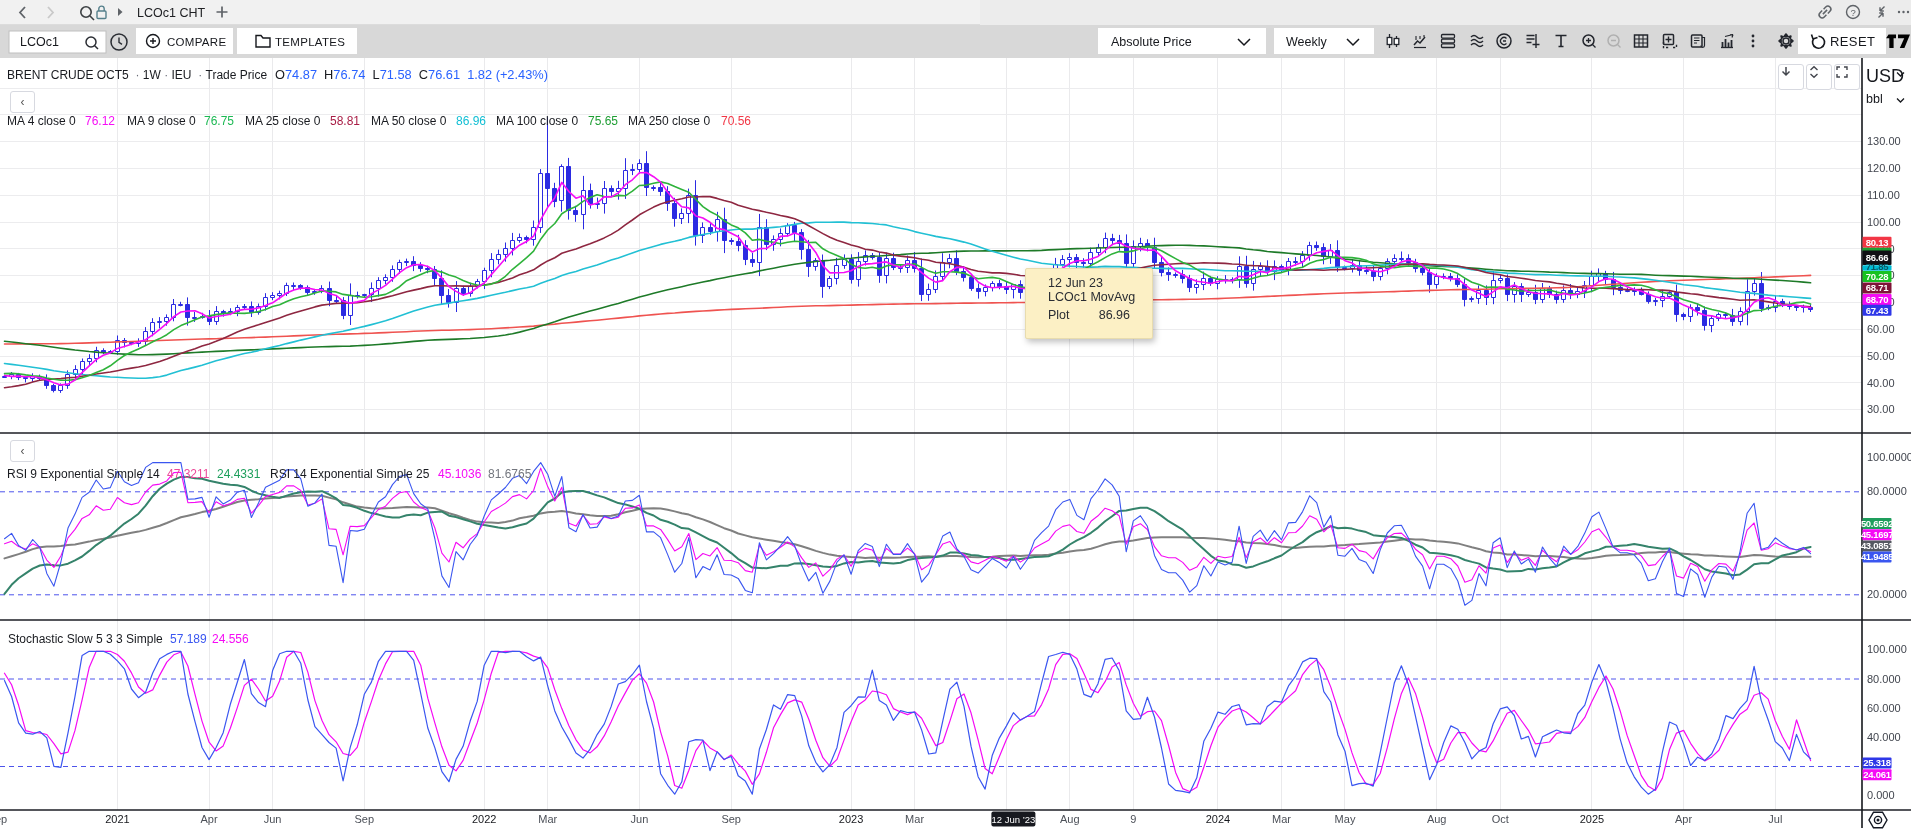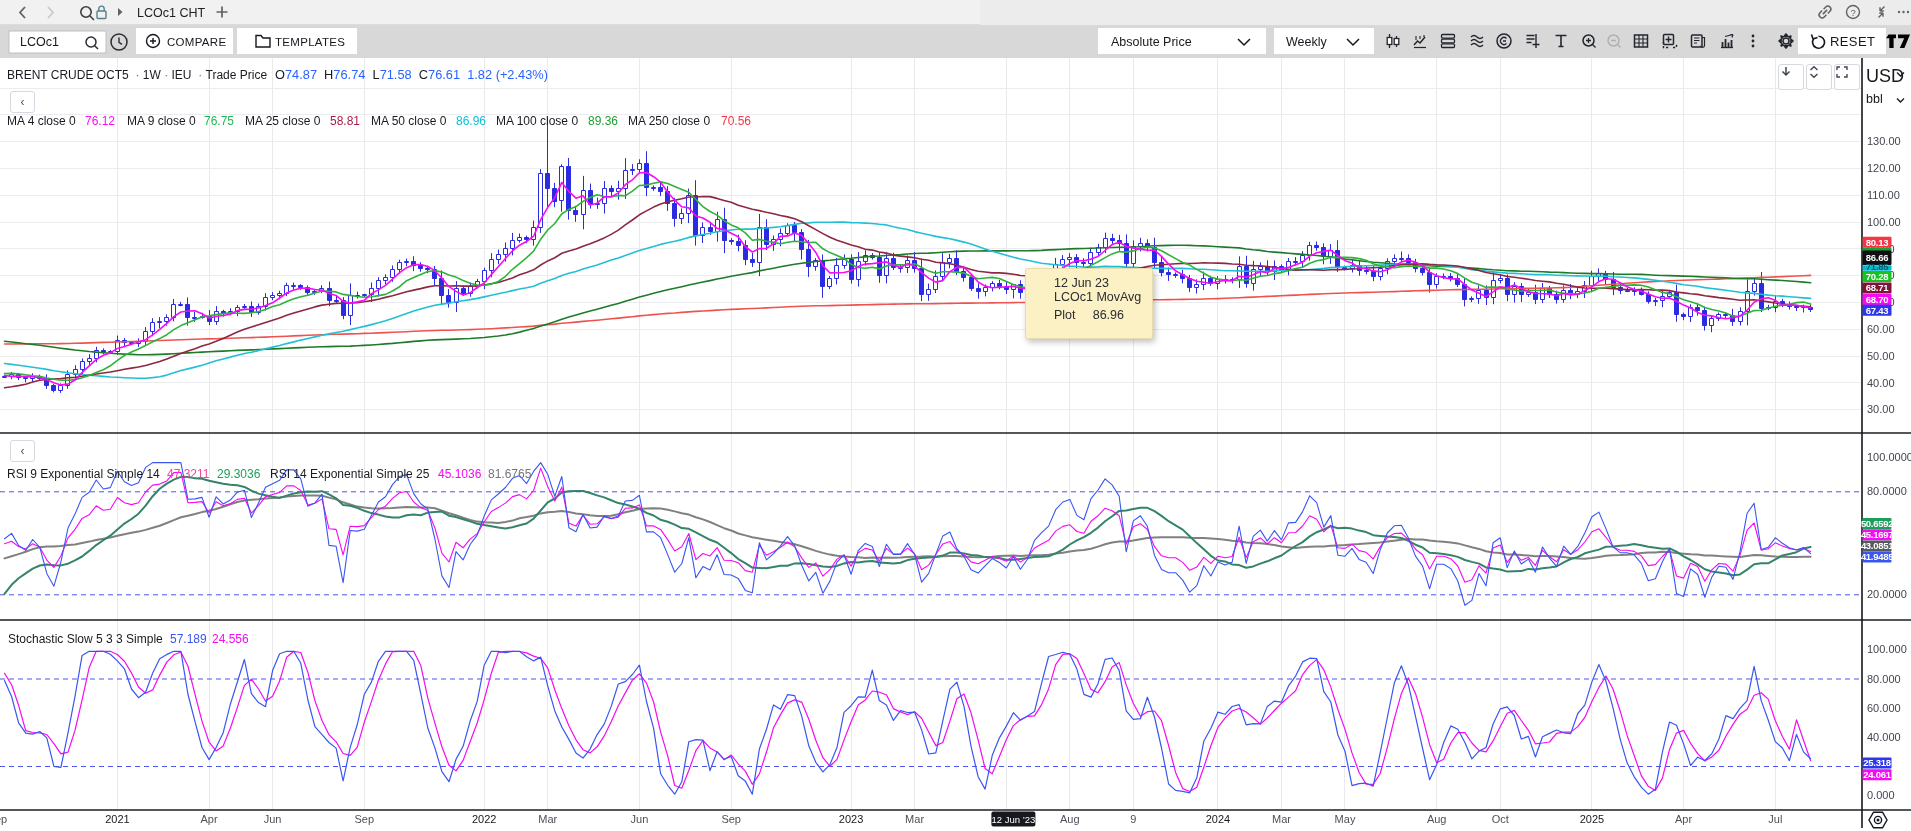--- a/index.html
+++ b/index.html
@@ -335,27 +335,27 @@
 <div class="sq" style="left:10px;top:91px">‹</div>
 <div class="ov leg" style="left:7px;top:114px">MA 4 close 0</div>
 <div class="ov leg" style="left:85px;top:114px;color:#F60EF6">76.12</div>
 <div class="ov leg" style="left:127px;top:114px">MA 9 close 0</div>
 <div class="ov leg" style="left:204px;top:114px;color:#1DB954">76.75</div>
 <div class="ov leg" style="left:245px;top:114px">MA 25 close 0</div>
 <div class="ov leg" style="left:330px;top:114px;color:#A81D45">58.81</div>
 <div class="ov leg" style="left:371px;top:114px">MA 50 close 0</div>
 <div class="ov leg" style="left:456px;top:114px;color:#12BFD4">86.96</div>
 <div class="ov leg" style="left:496px;top:114px">MA 100 close 0</div>
-<div class="ov leg" style="left:588px;top:114px;color:#1E9E33">89.36</div>
+<div class="ov leg" style="left:588px;top:114px;color:#1E9E33">75.65</div>
 <div class="ov leg" style="left:628px;top:114px">MA 250 close 0</div>
 <div class="ov leg" style="left:721px;top:114px;color:#F23645">70.56</div>
 <div class="sq" style="left:10px;top:440px">‹</div>
 <div class="ov leg" style="left:7px;top:467px">RSI 9 Exponential Simple 14</div>
 <div class="ov leg" style="left:167px;top:467px;color:#ec4899">47.3211</div>
-<div class="ov leg" style="left:217px;top:467px;color:#1E9E5C">29.3036</div>
+<div class="ov leg" style="left:217px;top:467px;color:#1E9E5C">24.4331</div>
 <div class="ov leg" style="left:270px;top:467px">RSI 14 Exponential Simple 25</div>
 <div class="ov leg" style="left:438px;top:467px;color:#F50AF5">45.1036</div>
 <div class="ov leg" style="left:488px;top:467px;color:#73767e">81.6765</div>
 <div class="ov leg" style="left:8px;top:632px">Stochastic Slow 5 3 3 Simple</div>
 <div class="ov leg" style="left:170px;top:632px;color:#3A56F0">57.189</div>
 <div class="ov leg" style="left:212px;top:632px;color:#F50AF5">24.556</div>
 
 <div class="sq" style="left:1778px;top:64px;width:26px;height:26px">
 <svg width="14" height="14">
         <path d="M7 2v8M3.5 6.5L7 10l3.5-3.5" stroke="#43464d" stroke-width="1.5" fill="none"></path>
@@ -376,17 +376,17 @@
 <svg style="left:1896px;top:71px" width="9" height="7">
       <path d="M1 1.5l3.5 3.5L8 1.5" stroke="#16181d" stroke-width="1.3" fill="none"></path>
     </svg>
 <div class="ov" style="left:1866px;top:92px;font-size:12.5px;color:#16181d">bbl</div>
 <svg style="left:1896px;top:97px" width="9" height="7">
       <path d="M1 1.5l3.5 3.5L8 1.5" stroke="#16181d" stroke-width="1.3" fill="none"></path>
     </svg>
 
 <div class="ov" style="left:1025px;top:268px;width:128px;height:71px;background:#FCF0C5;
 border:1px solid #e8dcae;border-radius:2px;box-shadow:2px 3px 6px rgba(0,0,0,0.25);
-font-size:12.5px;color:#2a2d33;padding:7px 28px">
+font-size:12.5px;color:#2a2d33;padding:7px 22px">
 <div>12 Jun 23</div>
 <div style="">LCOc1 MovAvg</div>
 <div style="margin-top:4px">Plot<span style="float:right">86.96</span></div>
 </div>
 </div>
 </body></html>

